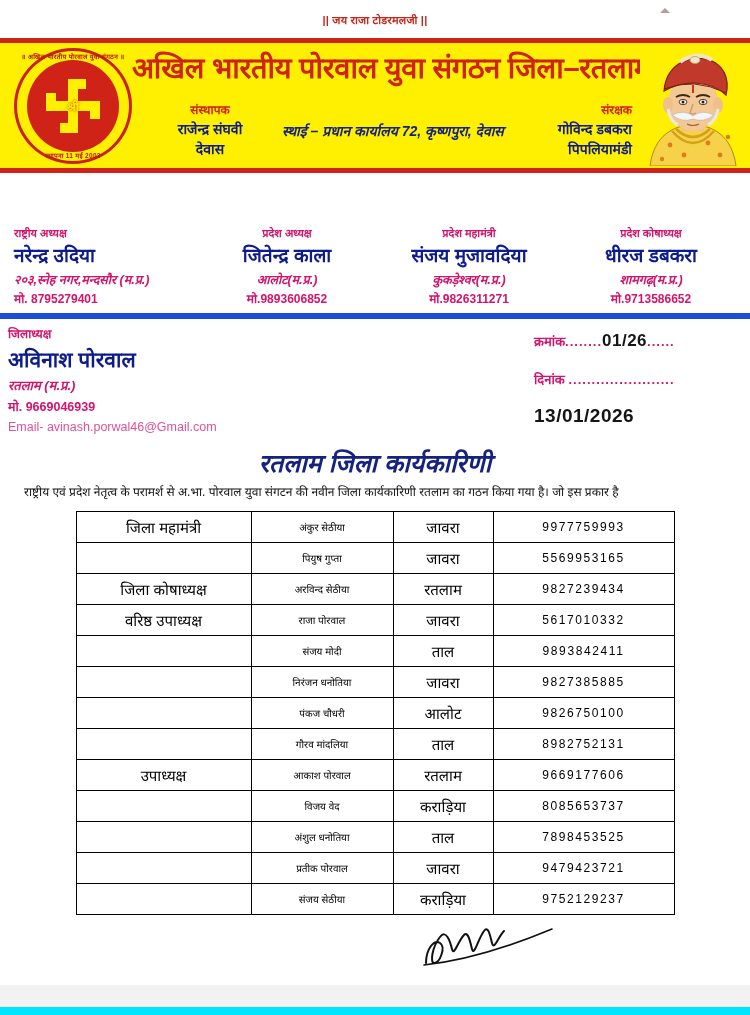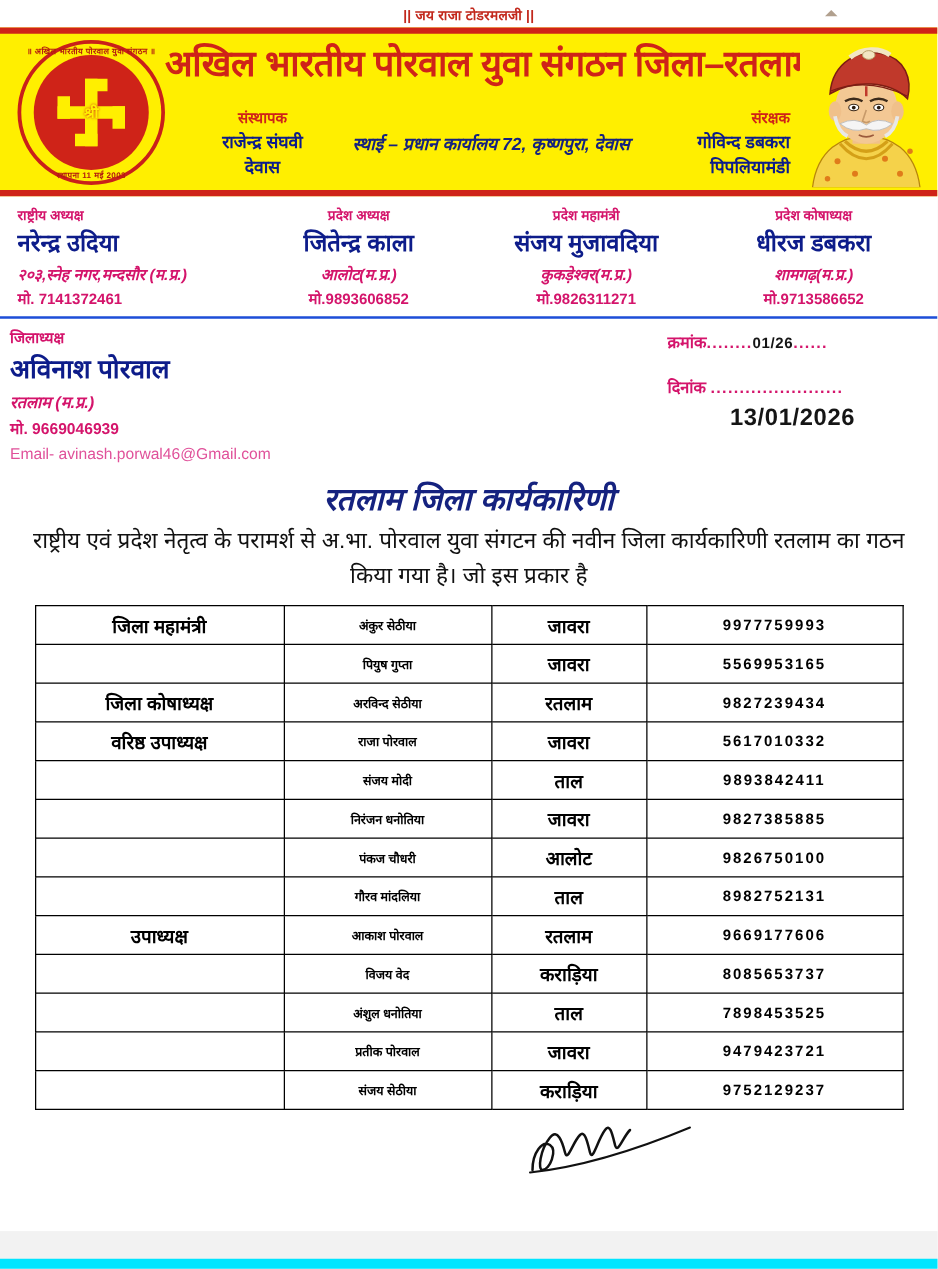--- a/index.html
+++ b/index.html
@@ -12,21 +12,21 @@
     position:relative;
   }
   .page{
     position:absolute;left:0;top:0;width:750px;height:985px;
     background:#ffffff;
     overflow:hidden;
   }
 
   
   .invocation-bar{
-    height:22px;width:100%;
+    height:38px;width:100%;
     display:flex;align-items:center;justify-content:center;
     position:relative;
     background:#ffffff;
   }
   .invocation-text{
     font-size:11px;font-weight:bold;color:#c2281c;
     letter-spacing:.2px;
   }
   .scroll-caret{
     position:absolute;right:80px;top:8px;
@@ -110,21 +110,22 @@
   .office-line{
     position:absolute;left:282px;right:268px;top:78px;
     text-align:center;font-size:14px;font-weight:bold;color:#15227f;
     font-style:italic;white-space:nowrap;
   }
 
   
   .officers{
     display:flex;
     padding:8px 8px 4px 8px;
-    border-bottom:2px solid #1d4ed8;
+    border-bottom:6px solid #1d4ed8;
+    margin-top:44px;
   }
   .officer{flex:1;text-align:center;}
   .officer.first{text-align:left;padding-left:6px;}
   .officer .role{font-size:11px;font-weight:bold;color:#d4146b;line-height:1.5;}
   .officer .name{font-size:19px;font-weight:bold;color:#0d1c8a;line-height:1.5;}
   .officer .addr{font-size:12.5px;font-weight:bold;color:#d4146b;font-style:italic;line-height:1.6;}
   .officer .mob{font-size:12px;font-weight:bold;color:#d4146b;line-height:1.6;}
 
   
   .dist-row{
@@ -137,56 +138,56 @@
   .dist-left .name{font-size:21px;font-weight:bold;color:#0d1c8a;line-height:1.5;}
   .dist-left .addr{font-size:13px;font-weight:bold;color:#d4146b;font-style:italic;line-height:1.6;}
   .dist-left .mob{font-size:12.5px;font-weight:bold;color:#d4146b;line-height:1.6;}
   .dist-left .email{font-size:12.5px;color:#e0519a;line-height:1.6;}
 
   .ref-box{position:absolute;right:16px;top:10px;width:200px;}
   .ref-line{
     font-size:13px;font-weight:bold;color:#d4146b;
     white-space:nowrap;line-height:1.4;
   }
-  .ref-line .val{font-size:12px;color:#151515;letter-spacing:.5px;}
+  .ref-line .val{font-size:17px;color:#151515;letter-spacing:.5px;}
   .ref-line .dots{letter-spacing:1px;}
   .date-line{margin-top:18px;}
   .date-value{
-    text-align:center;margin-top:4px;
+    text-align:left;margin-top:16px;
     font-size:19px;font-weight:bold;color:#151515;letter-spacing:.5px;
   }
 
   
   .doc-title{
     text-align:center;
     font-size:25px;font-weight:bold;color:#15227f;
     margin:2px 0 4px 0;font-style:italic;
   }
   .intro{
-    text-align:center;
-    font-size:18px;color:#111111;
+    text-align:left;
+    font-size:12px;color:#111111;
     line-height:1.55;
     padding:0 24px;
   }
 
   
   .table-wrap{padding:10px 0 0 0;display:flex;justify-content:center;}
   table.roster{
     border-collapse:collapse;
     width:578px;
     table-layout:fixed;
   }
   table.roster td{
     border:1.6px solid #000000;
     height:28px;
     text-align:center;
     vertical-align:middle;
-    font-weight:bold;
+    font-weight:normal;
     color:#000000;
-    padding:1px 14px;
+    padding:1px 2px;
   }
   td.c-role{width:170px;font-size:15px;}
   td.c-name{width:137px;font-size:10px;}
   td.c-city{width:95px;font-size:15px;}
   td.c-phone{width:176px;font-size:12px;letter-spacing:1.6px;}
 
   
   .sign-area{
     position:relative;
     height:84px;
@@ -295,21 +296,21 @@
         <path d="M78 64 Q76 76 68 80" stroke="#e8e8e8" stroke-width="3" fill="none"></path>
       </svg>
     </div>
   </div>
 
   <div class="officers">
     <div class="officer first">
       <div class="role">राष्ट्रीय अध्यक्ष</div>
       <div class="name">नरेन्द्र उदिया</div>
       <div class="addr">२०३,स्नेह नगर,मन्दसौर (म.प्र.)</div>
-      <div class="mob">मो. 7141372461</div>
+      <div class="mob">मो. 8795279401</div>
     </div>
     <div class="officer">
       <div class="role">प्रदेश अध्यक्ष</div>
       <div class="name">जितेन्द्र काला</div>
       <div class="addr">आलोट(म.प्र.)</div>
       <div class="mob">मो.9893606852</div>
     </div>
     <div class="officer">
       <div class="role">प्रदेश महामंत्री</div>
       <div class="name">संजय मुजावदिया</div>

